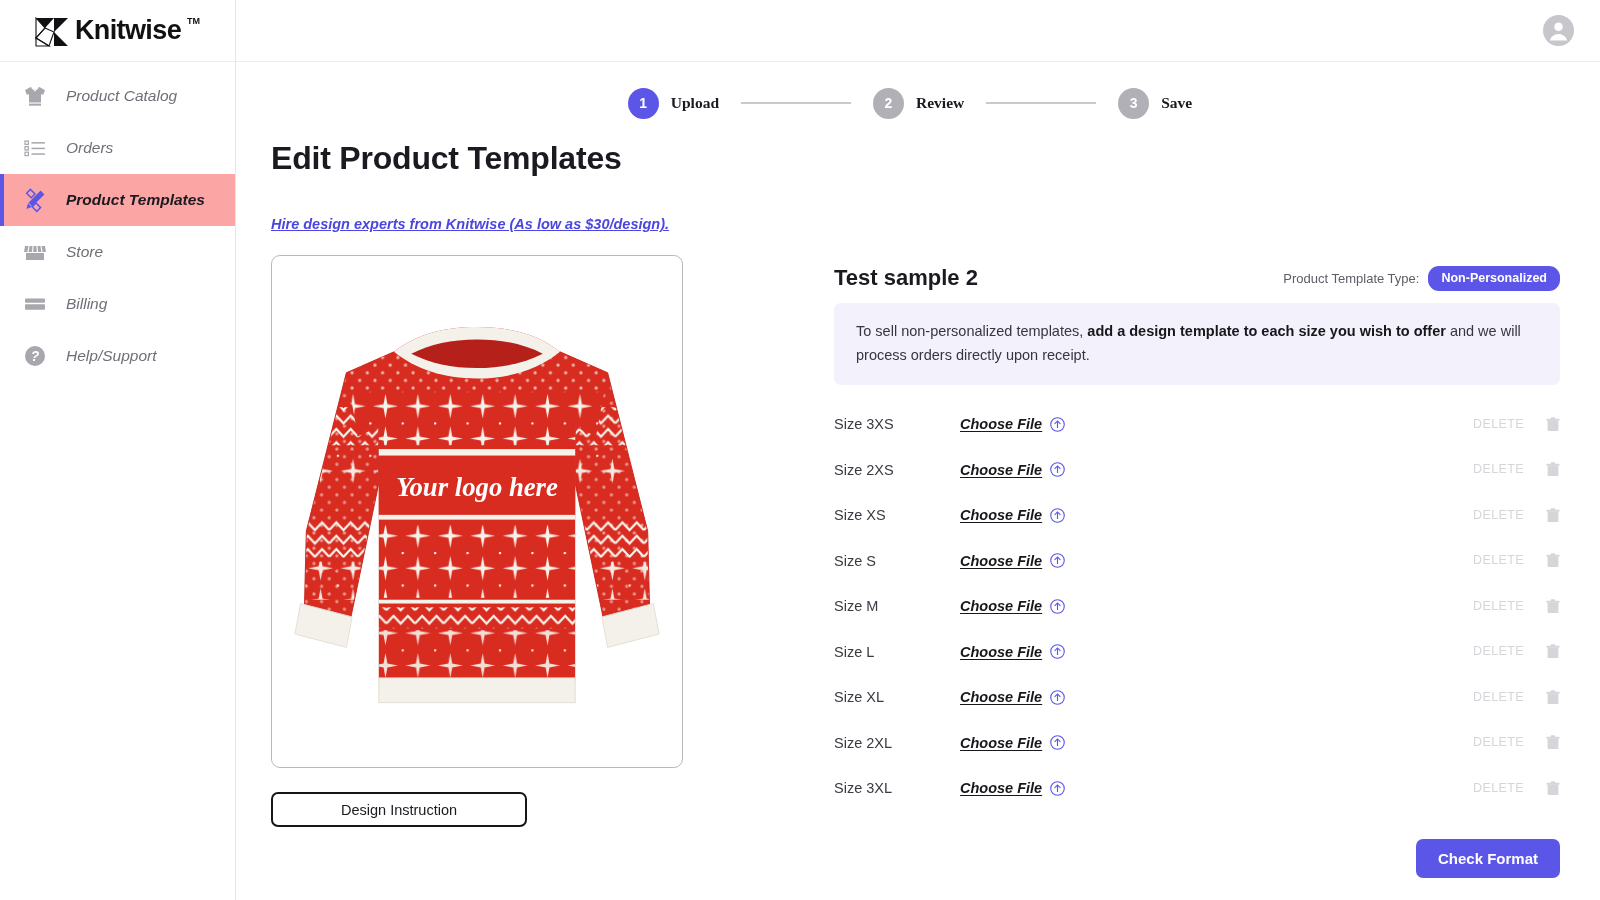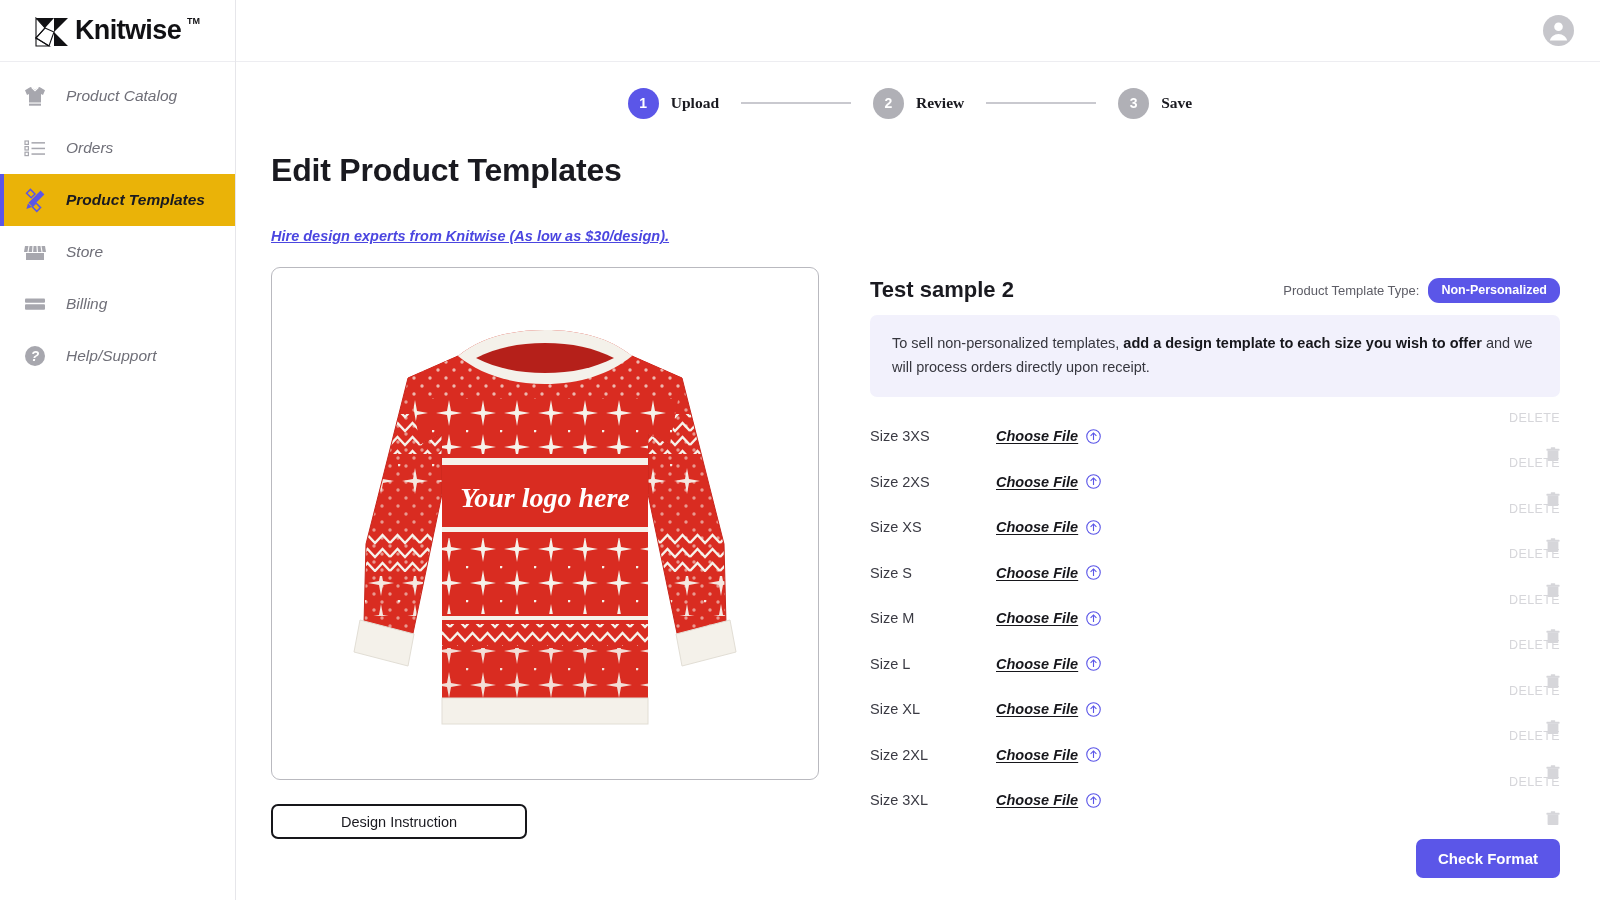--- a/index.html
+++ b/index.html
@@ -43,21 +43,21 @@
     padding-left: 22px;
     gap: 18px;
     cursor: pointer;
     position: relative;
     font-style: italic;
   }
   .nav-item .nav-label {
     font-size: 15.5px; color: #6f6f78; font-weight: normal;
     white-space: nowrap;
   }
-  .nav-item.active { background: #eab308; }
+  .nav-item.active { background: #fca5a5; }
   .nav-item.active::before {
     content: ""; position: absolute; left: 0; top: 0; bottom: 0;
     width: 4px; background: #5b56e8;
   }
   .nav-item.active .nav-label { color: #1a1a20; font-weight: bold; }
   .nav-icon { width: 26px; height: 26px; display: block; flex: 0 0 26px; }
 
   
   .main { flex: 1; height: 900px; position: relative; background: #fff; }
 
@@ -83,34 +83,34 @@
     font-size: 14px; font-weight: bold;
     flex: 0 0 31px;
   }
   .step.current .step-circle { background: #5b56e8; }
   .step-label { font-size: 15.5px; font-weight: bold; color: #1a1a20; white-space: nowrap; font-family: Liberation Serif, serif; }
   .step-line { width: 110px; height: 1.5px; background: #c9c9cf; margin: 0 22px; }
 
   
   .page-title {
     font-size: 32px; font-weight: bold; color: #1a1a20;
-    margin-top: 32px; margin-left: 11px; letter-spacing: -0.2px;
+    margin-top: 20px; margin-left: 11px; letter-spacing: -0.2px;
   }
   .hire-link {
     display: inline-block; margin-top: 18px; margin-left: 11px;
     font-size: 14.5px; font-weight: bold; font-style: italic;
     color: #4b46e0; text-decoration: underline; cursor: pointer;
   }
 
   
   .cols { display: flex; margin-top: 22px; margin-left: 11px; gap: 26px; }
 
   .preview-col { flex: 0 0 512px; }
   .preview-box {
-    width: 548px; height: 513px;
+    width: 412px; height: 513px;
     border: 1px solid #b9b9bf; border-radius: 9px;
     background: #fff;
     display: flex; align-items: center; justify-content: center;
     overflow: hidden;
   }
   .sweater { width: 430px; height: 460px; display: block; }
   .design-btn {
     margin-top: 24px; width: 256px; height: 35px;
     border: 2px solid #16161a; border-radius: 7px;
     background: #fff; color: #1a1a20;
@@ -150,21 +150,21 @@
     height: 45.5px;
   }
   .size-name { flex: 0 0 126px; font-size: 14.5px; color: #3a3a43; }
   .choose-wrap { display: flex; align-items: center; gap: 8px; cursor: pointer; }
   .choose-file {
     font-size: 14.5px; font-weight: bold; font-style: italic;
     color: #17171c; text-decoration: underline; text-underline-offset: 2px;
   }
   .upload-icon { width: 15px; height: 15px; display: block; }
   .row-spacer { flex: 1; }
-  .delete-wrap { display: flex; align-items: flex-end; gap: 22px; cursor: pointer; flex-direction: column; }
+  .delete-wrap { display: flex; align-items: flex-start; gap: 22px; cursor: pointer; }
   .delete-text { font-size: 12.5px; color: #d6d6da; letter-spacing: 0.4px; }
   .trash-icon { width: 14px; height: 15px; display: block; }
 
   .check-btn {
     position: absolute; right: 40px; bottom: 45px;
     background: #5b56e8; color: #fff;
     font-size: 15px; font-weight: bold;
     border: none; border-radius: 7px;
     padding: 0 22px; height: 39px;
     cursor: pointer;

